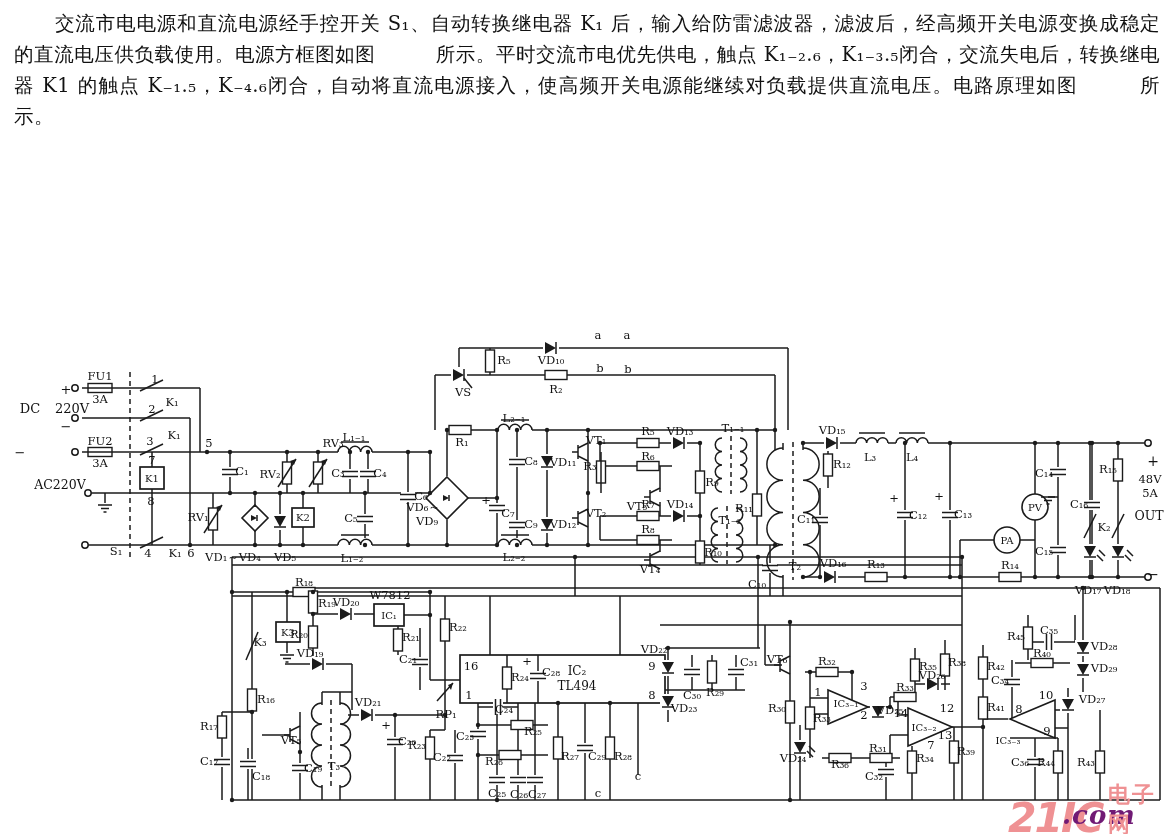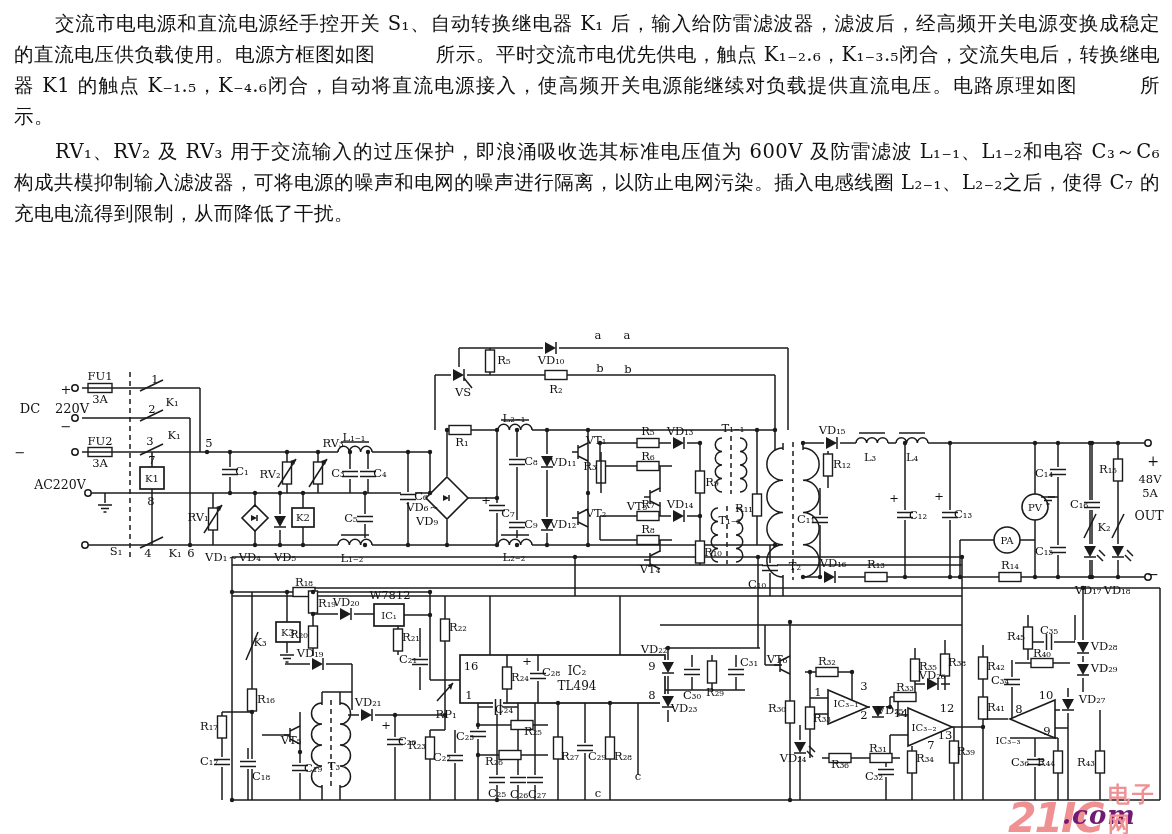--- a/index.html
+++ b/index.html
@@ -17,21 +17,20 @@
           font-weight:700;font-style:italic;font-size:26px;letter-spacing:1px;}
   .wm-cn{position:absolute;left:108px;top:0px;font-family:"DejaVu Sans","Liberation Sans",sans-serif;
          font-weight:700;font-size:22px;letter-spacing:2px;}
 </style>
 </head>
 <body>
 
 <div id="page">
   <div id="article">
     <p>交流市电电源和直流电源经手控开关 S₁、自动转换继电器 K₁ 后，输入给防雷滤波器，滤波后，经高频开关电源变换成稳定的直流电压供负载使用。电源方框图如图　　　所示。平时交流市电优先供电，触点 K₁₋₂.₆，K₁₋₃.₅闭合，交流失电后，转换继电器 K1 的触点 K₋₁.₅，K₋₄.₆闭合，自动将直流电源接入，使高频开关电源能继续对负载提供直流电压。电路原理如图　　　所示。</p>
-    <p>RV₁、RV₂ 及 RV₃ 用于交流输入的过压保护，即浪涌吸收选其标准电压值为 600V 及防雷滤波 L₁₋₁、L₁₋₂和电容 C₃～C₆ 构成共模抑制输入滤波器，可将电源的噪声和电网的噪声进行隔离，以防止电网污染。插入电感线圈 L₂₋₁、L₂₋₂之后，使得 C₇ 的充电电流得到限制，从而降低了干扰。</p>
   </div>
 
   <svg id="schematic" viewBox="0 0 1172 834">
     <g id="gWires">
         <line x1="82" y1="388" x2="200" y2="388" stroke="#1b1b1b" stroke-width="1.5"></line>
         <line x1="200" y1="388" x2="200" y2="452" stroke="#1b1b1b" stroke-width="1.5"></line>
         <line x1="82" y1="418" x2="190" y2="418" stroke="#1b1b1b" stroke-width="1.5"></line>
         <line x1="190" y1="418" x2="190" y2="545" stroke="#1b1b1b" stroke-width="1.5"></line>
         <line x1="82" y1="452" x2="218" y2="452" stroke="#1b1b1b" stroke-width="1.5"></line>
         <line x1="218" y1="452" x2="430" y2="452" stroke="#1b1b1b" stroke-width="1.5"></line>

